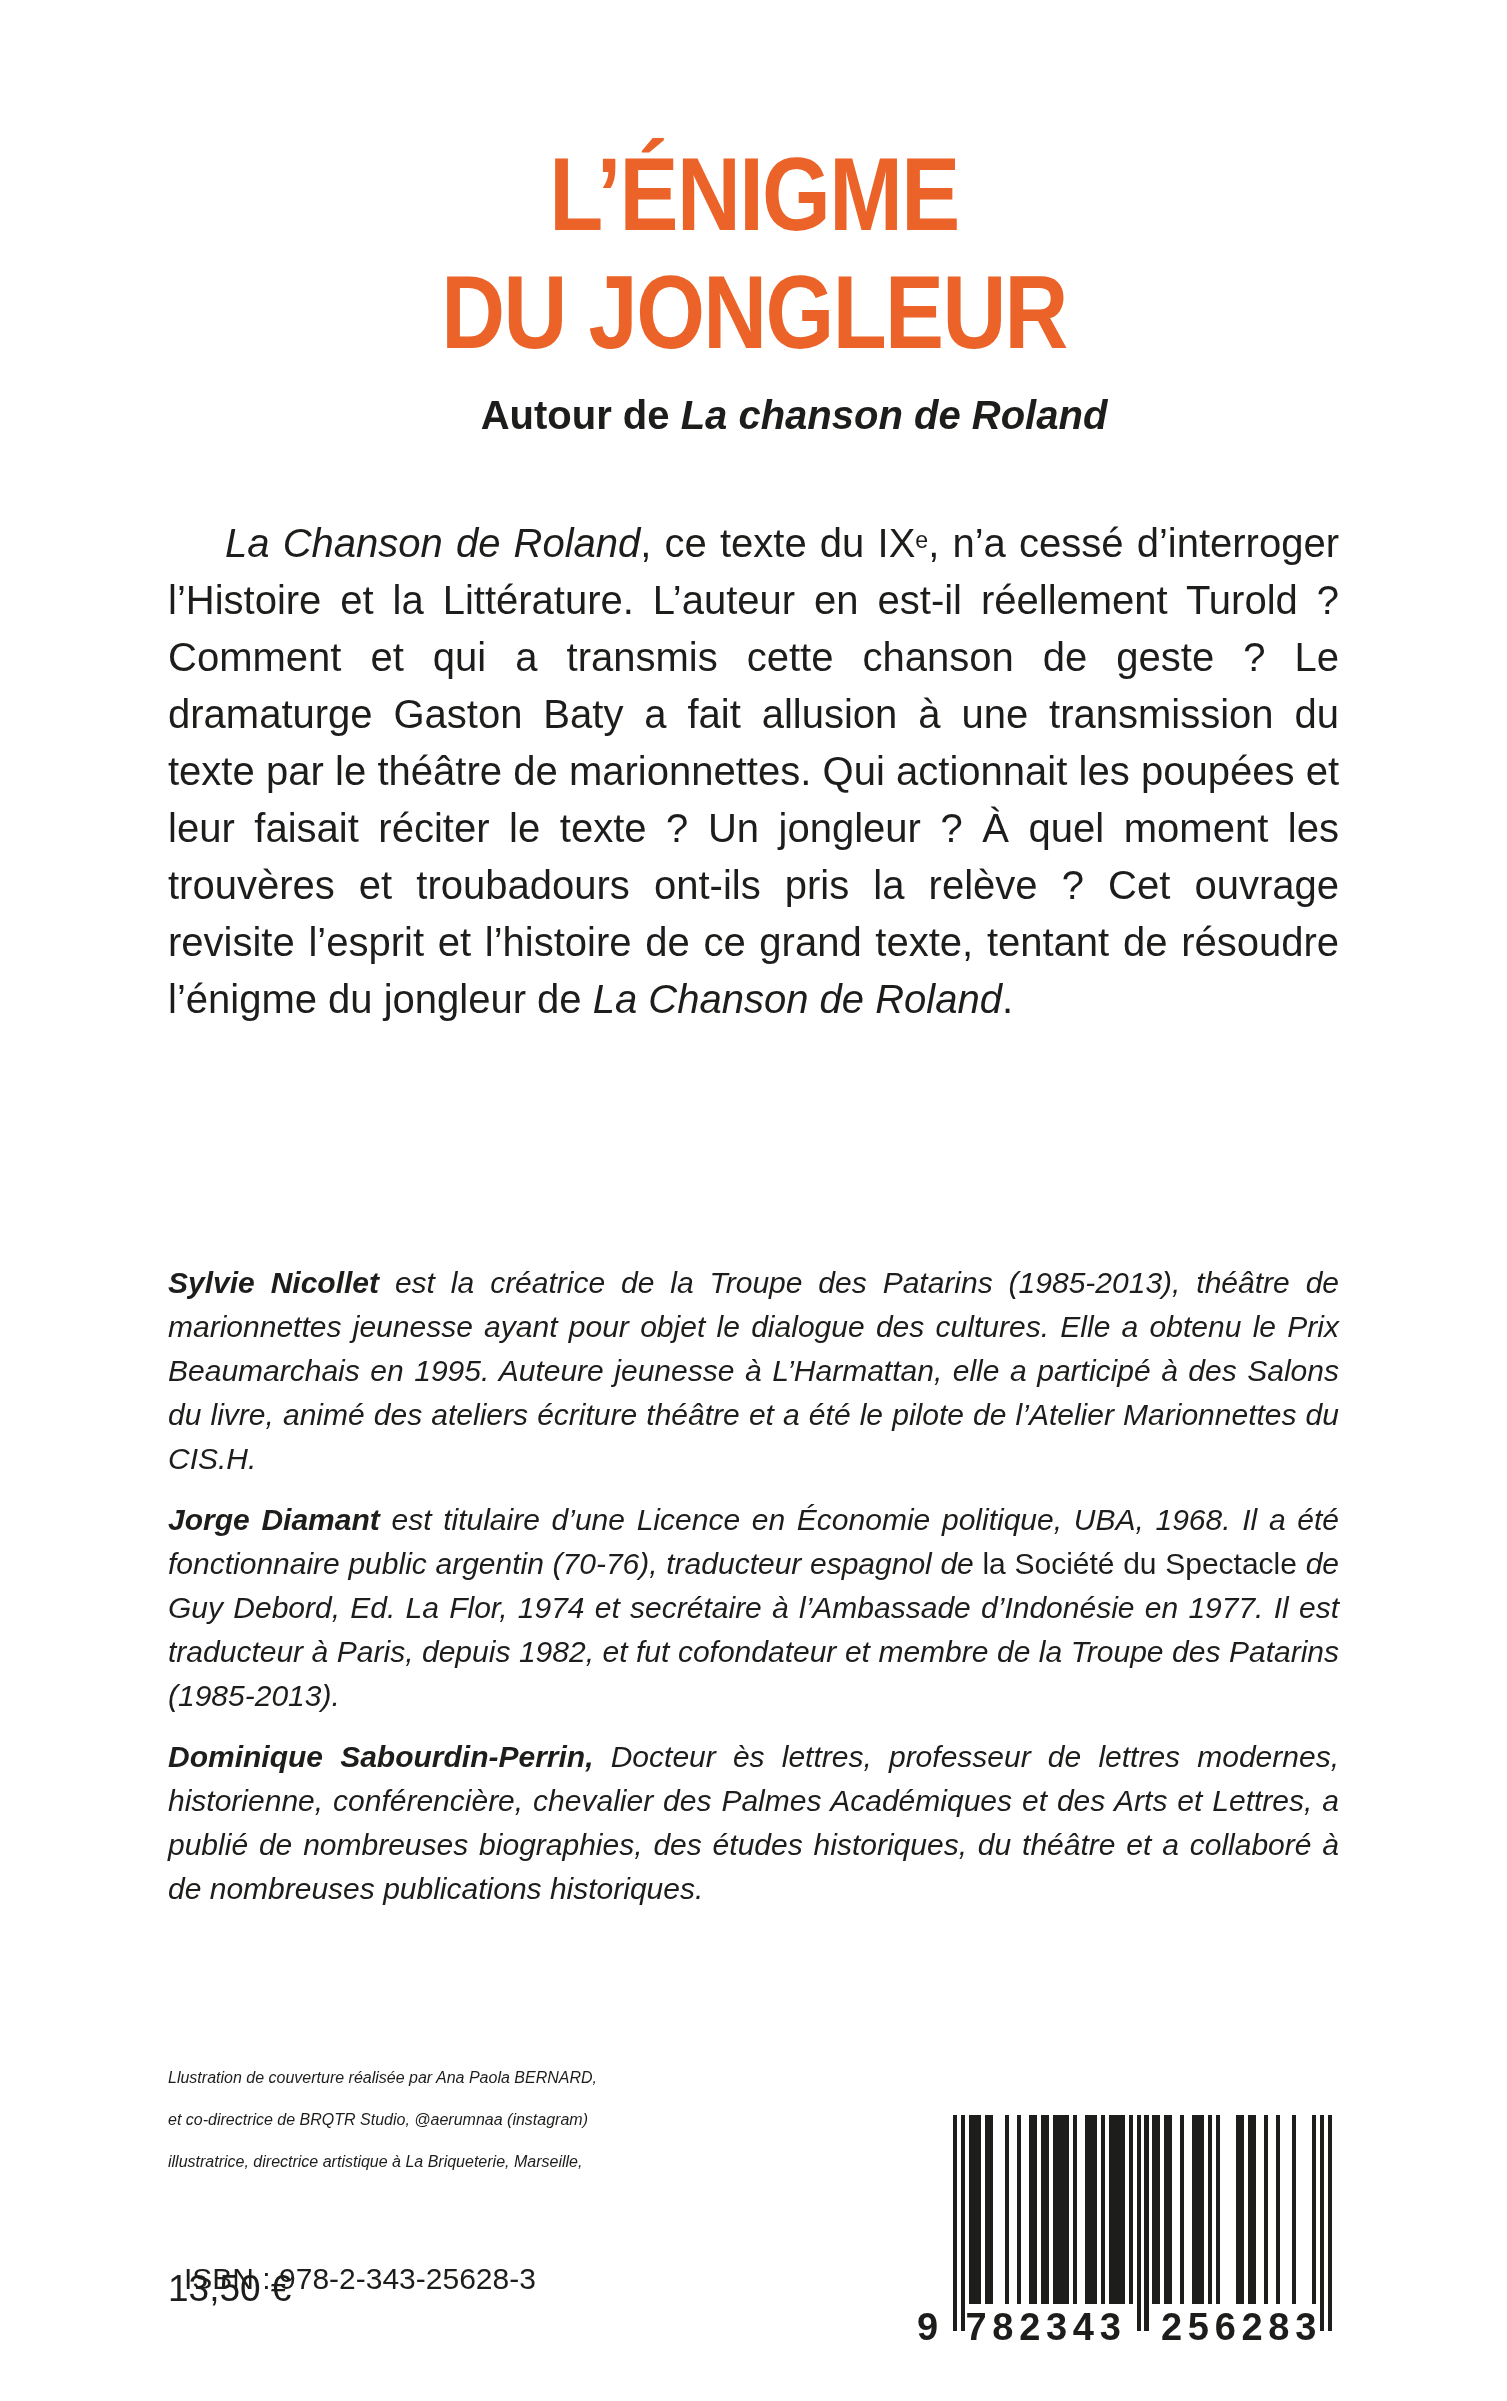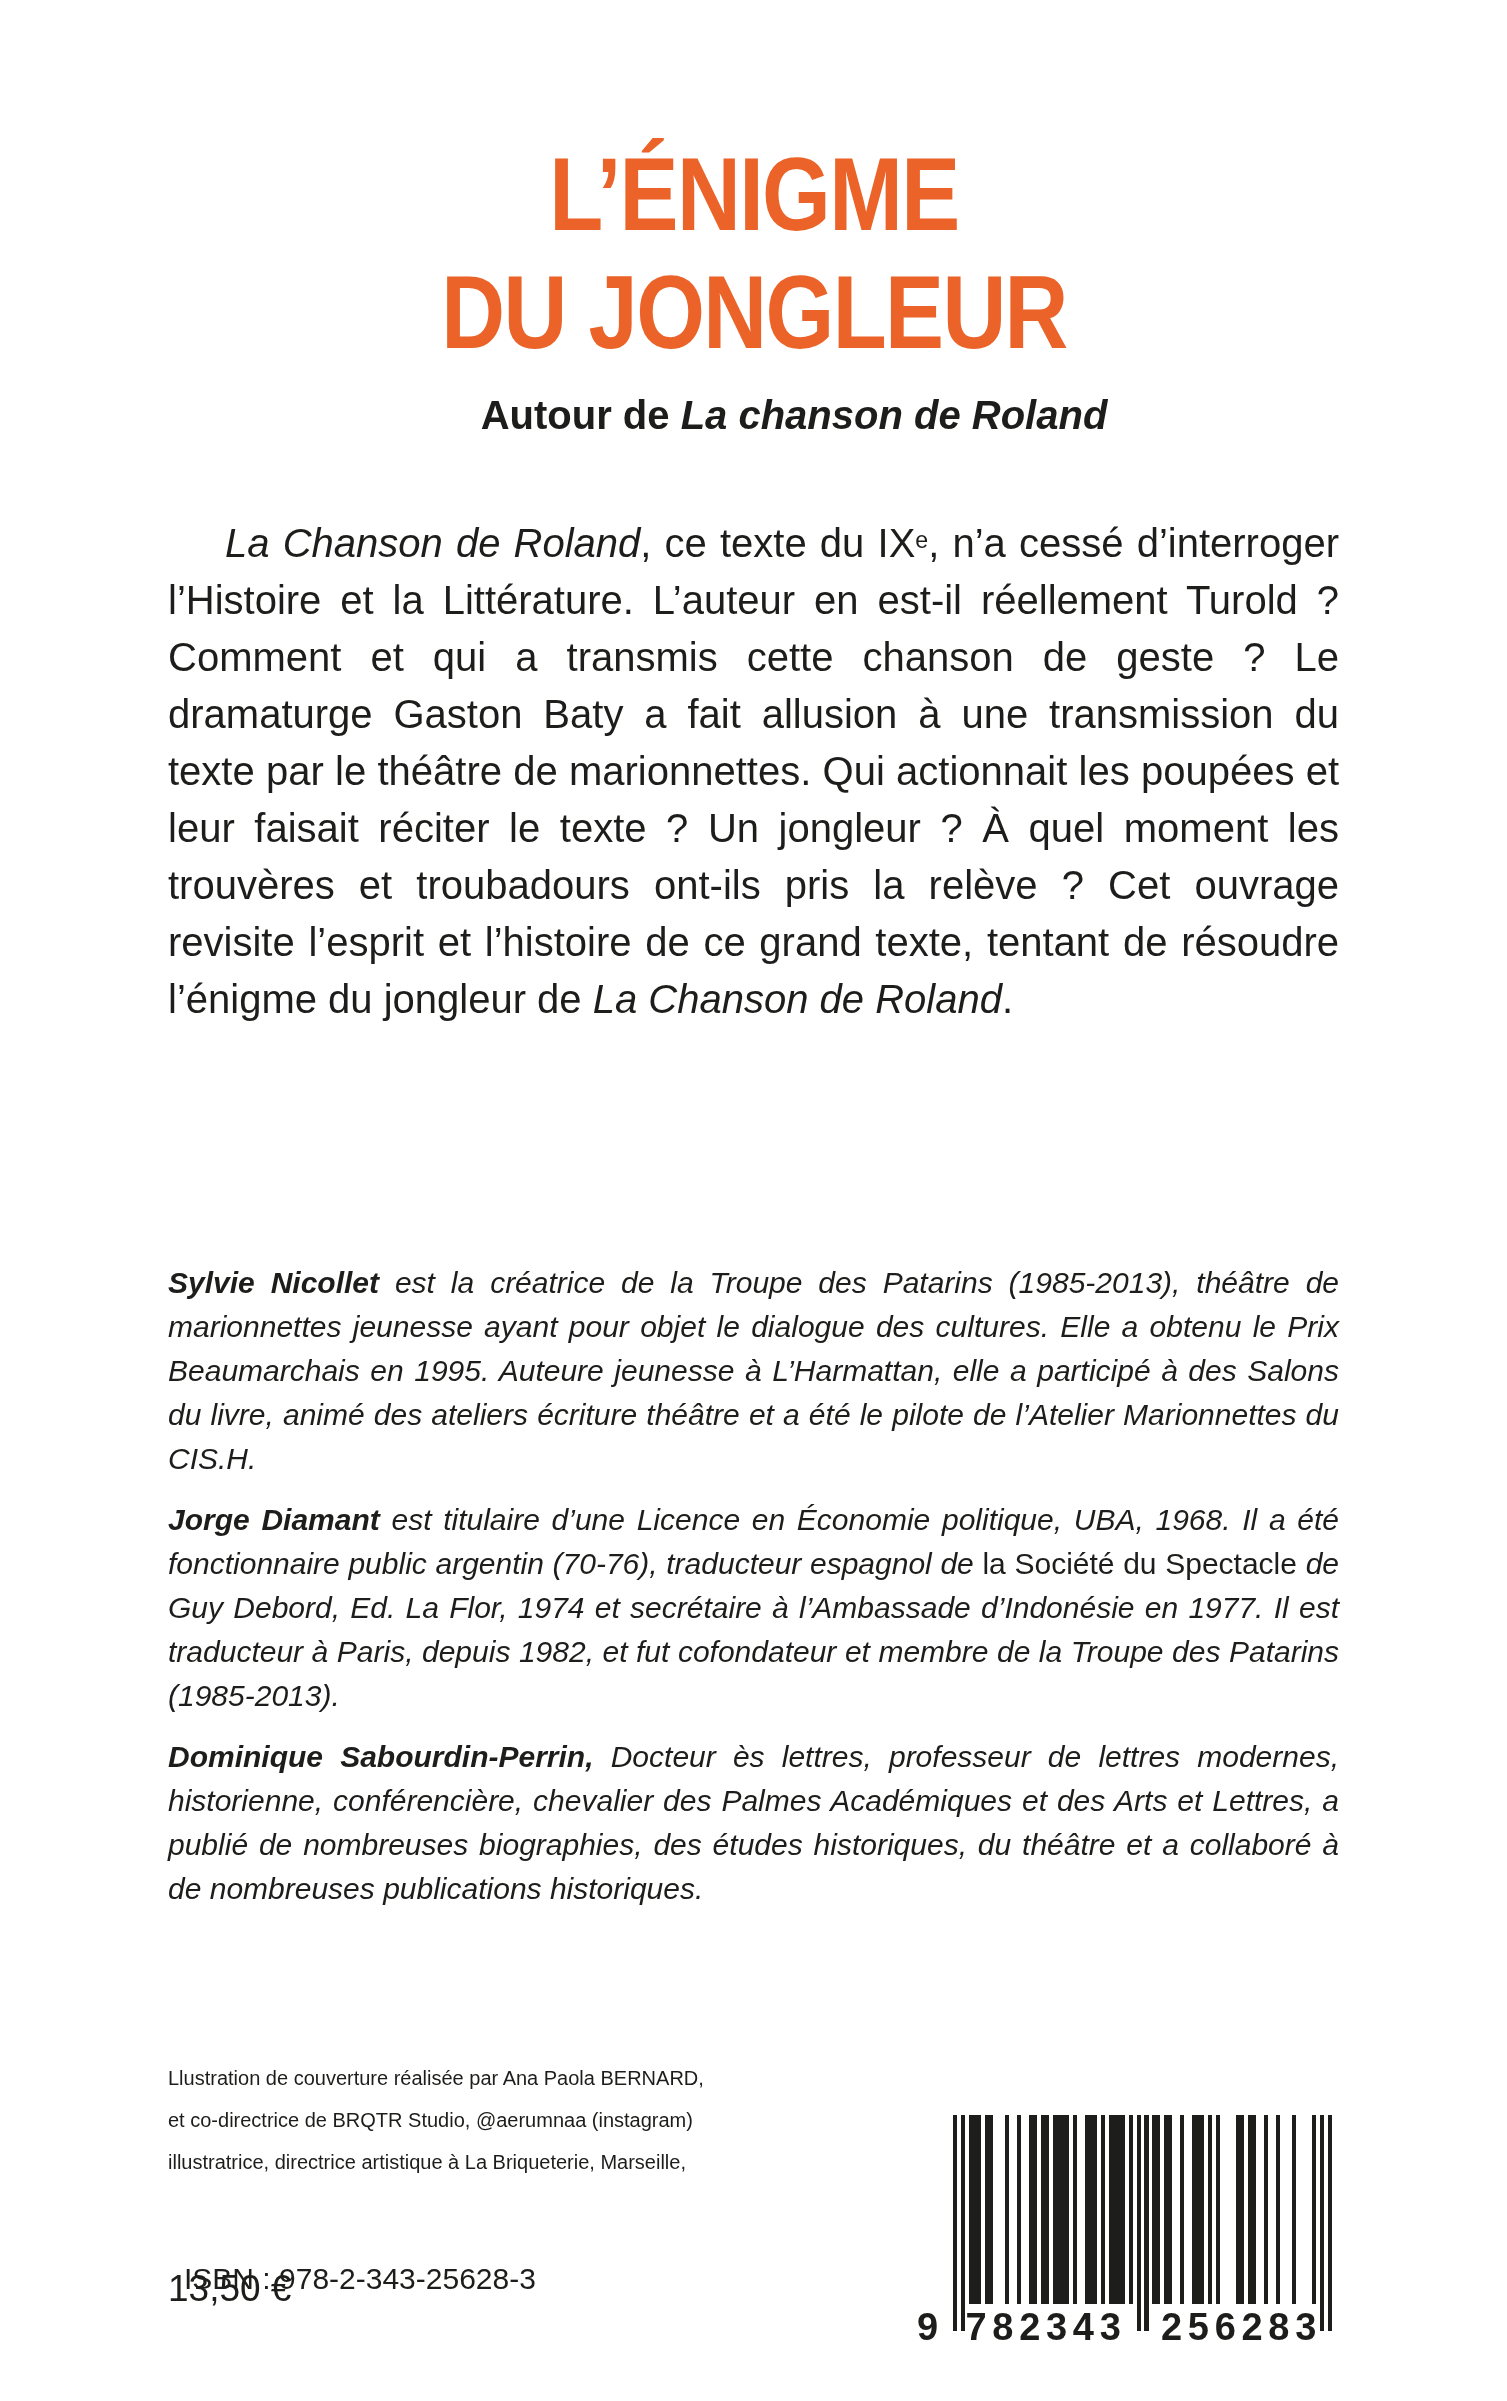--- a/index.html
+++ b/index.html
@@ -69,21 +69,21 @@
     font-style:italic;
     text-align:justify;
   }
   .bios p{margin:17px 0 16px 0;}
   .bios .seg-bold{font-weight:bold;}
   .bios .seg-roman{font-style:normal;}
 
   
   .credit{
     position:absolute;top:2057px;left:168px;
-    font-size:20px;line-height:42px;
+    font-size:16px;line-height:42px;font-style:italic;
   }
   .credit .line{white-space:nowrap;}
   .isbn{
     position:absolute;top:2228px;left:184px;
     font-size:30px;line-height:1;margin-top:36px;
   }
   .price{
     position:absolute;top:2270px;left:168px;
     font-size:37px;line-height:1;
   }

